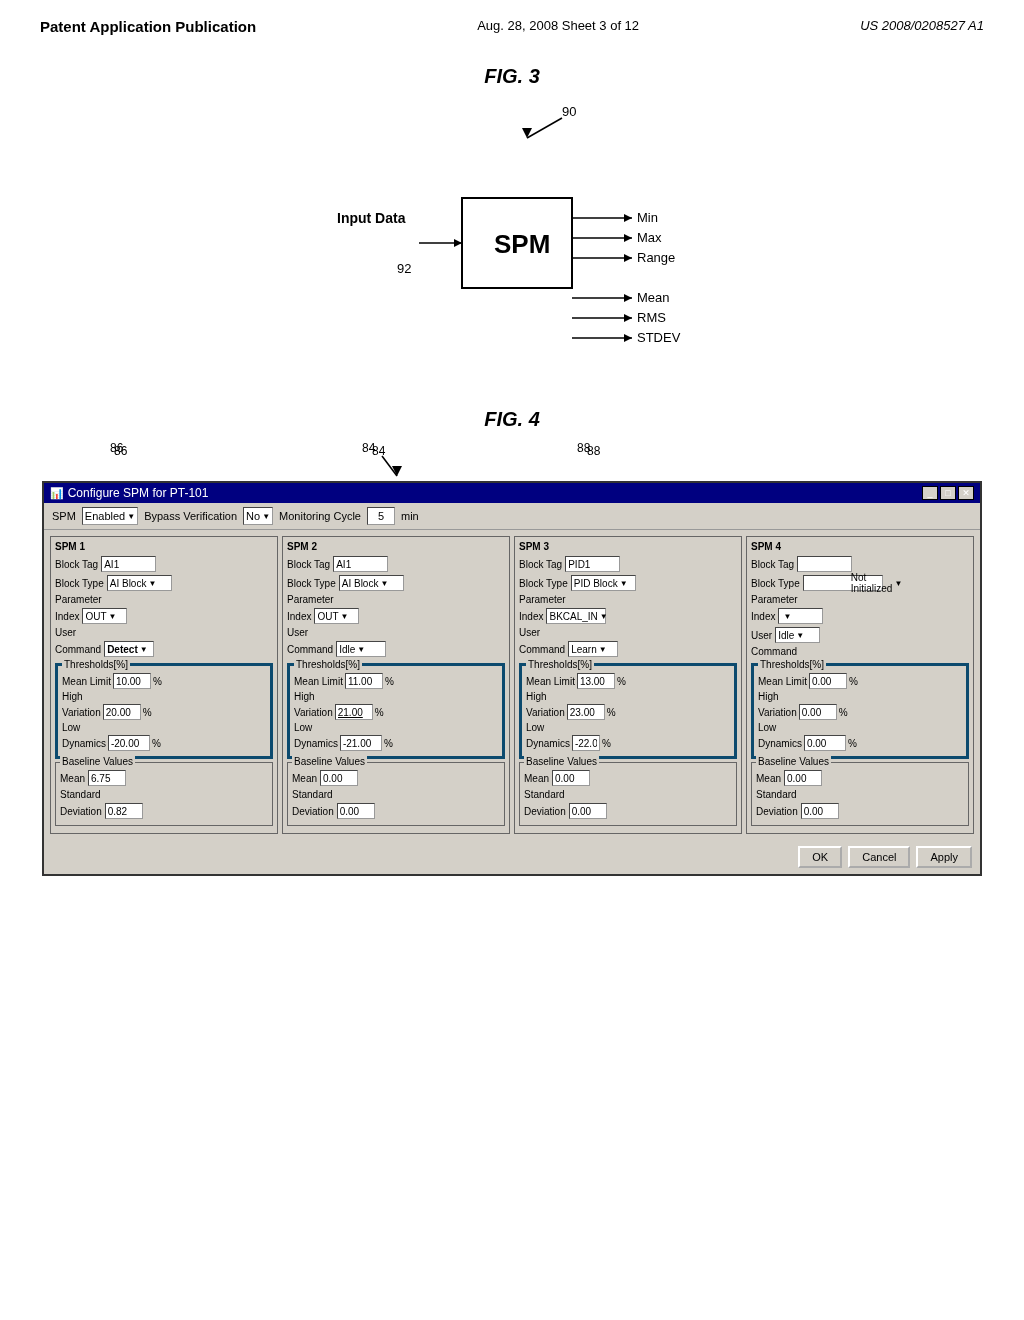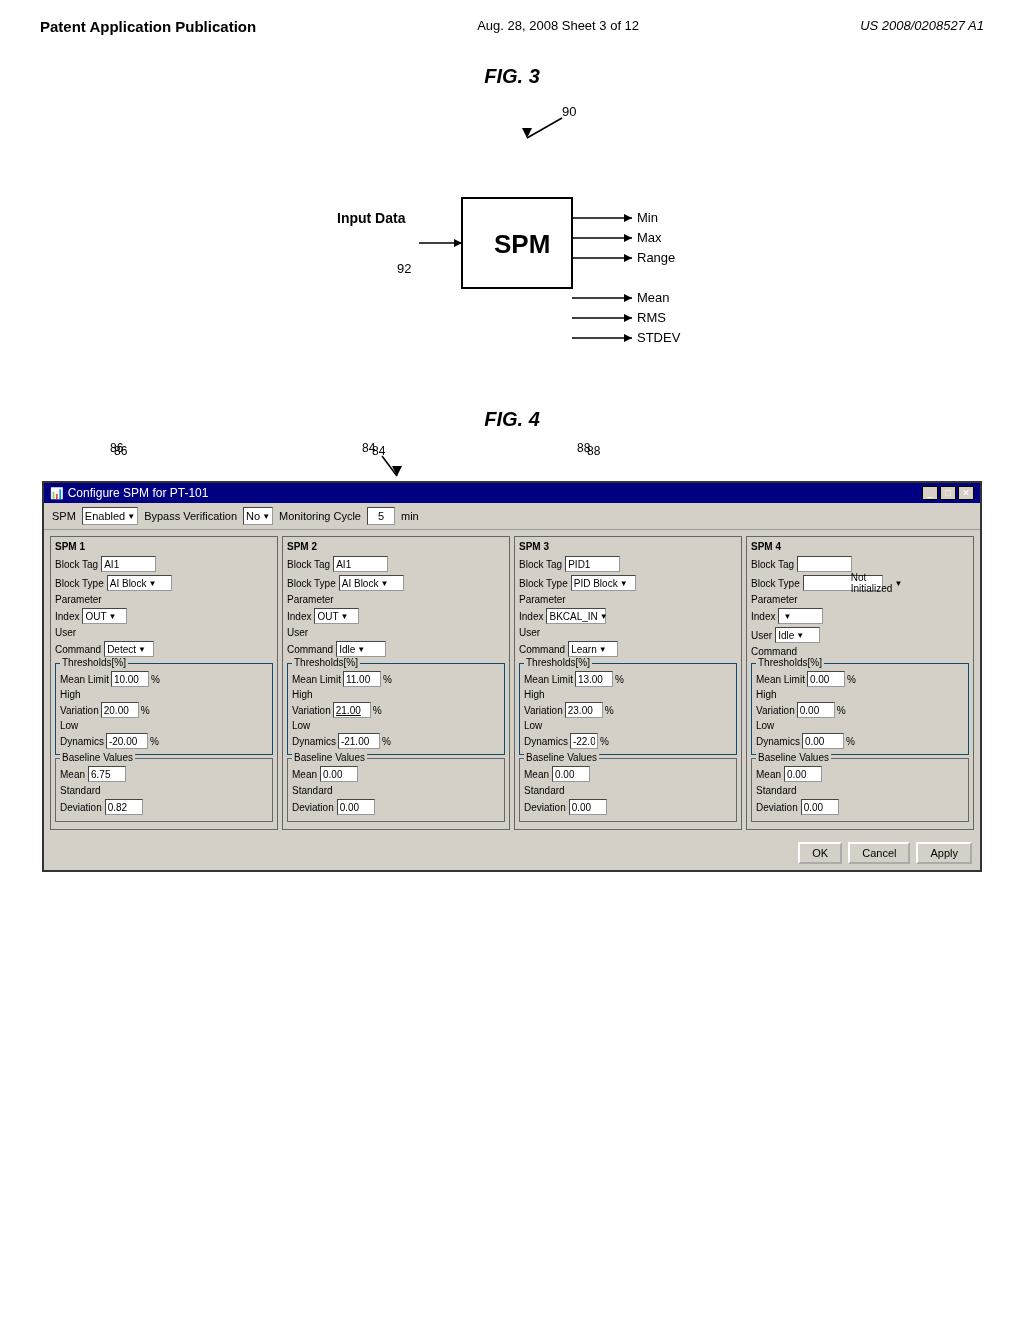--- a/index.html
+++ b/index.html
@@ -172,21 +172,21 @@
       border: 1px inset #999;
       background: #fff;
       font-size: 10px;
       display: inline-flex;
       align-items: center;
       padding: 0 2px;
       gap: 2px;
     }
 
     .thresholds-section {
-      border: 1px solid #0c4a6e;
+      border: 3px solid #0c4a6e;
       padding: 3px 4px 3px 4px;
       margin-bottom: 3px;
       position: relative;
     }
 
     .thresholds-title {
       position: absolute;
       top: -7px;
       left: 4px;
       font-size: 10px;
@@ -370,21 +370,21 @@
           <span style="font-size:10px;">OUT</span>
           <span style="font-size:8px;">▼</span>
         </div>
       </div>
       <div class="panel-row">
         <span class="panel-label">User</span>
       </div>
       <div class="panel-row">
         <span class="panel-label">Command</span>
         <div class="panel-dropdown" style="width:50px;">
-          <span style="font-size:10px;">Detect</span>
+          <span style="font-size:10px;font-weight:bold;">Detect</span>
           <span style="font-size:8px;">▼</span>
         </div>
       </div>
 
       <div class="thresholds-section" style="margin-top:6px;">
         <span class="thresholds-title">Thresholds[%]</span>
         <div style="margin-top:4px;">
           <div class="threshold-row">
             <span class="panel-label">Mean Limit</span>
             <input class="panel-input" style="width: 38px;" type="text" value="10.00">

